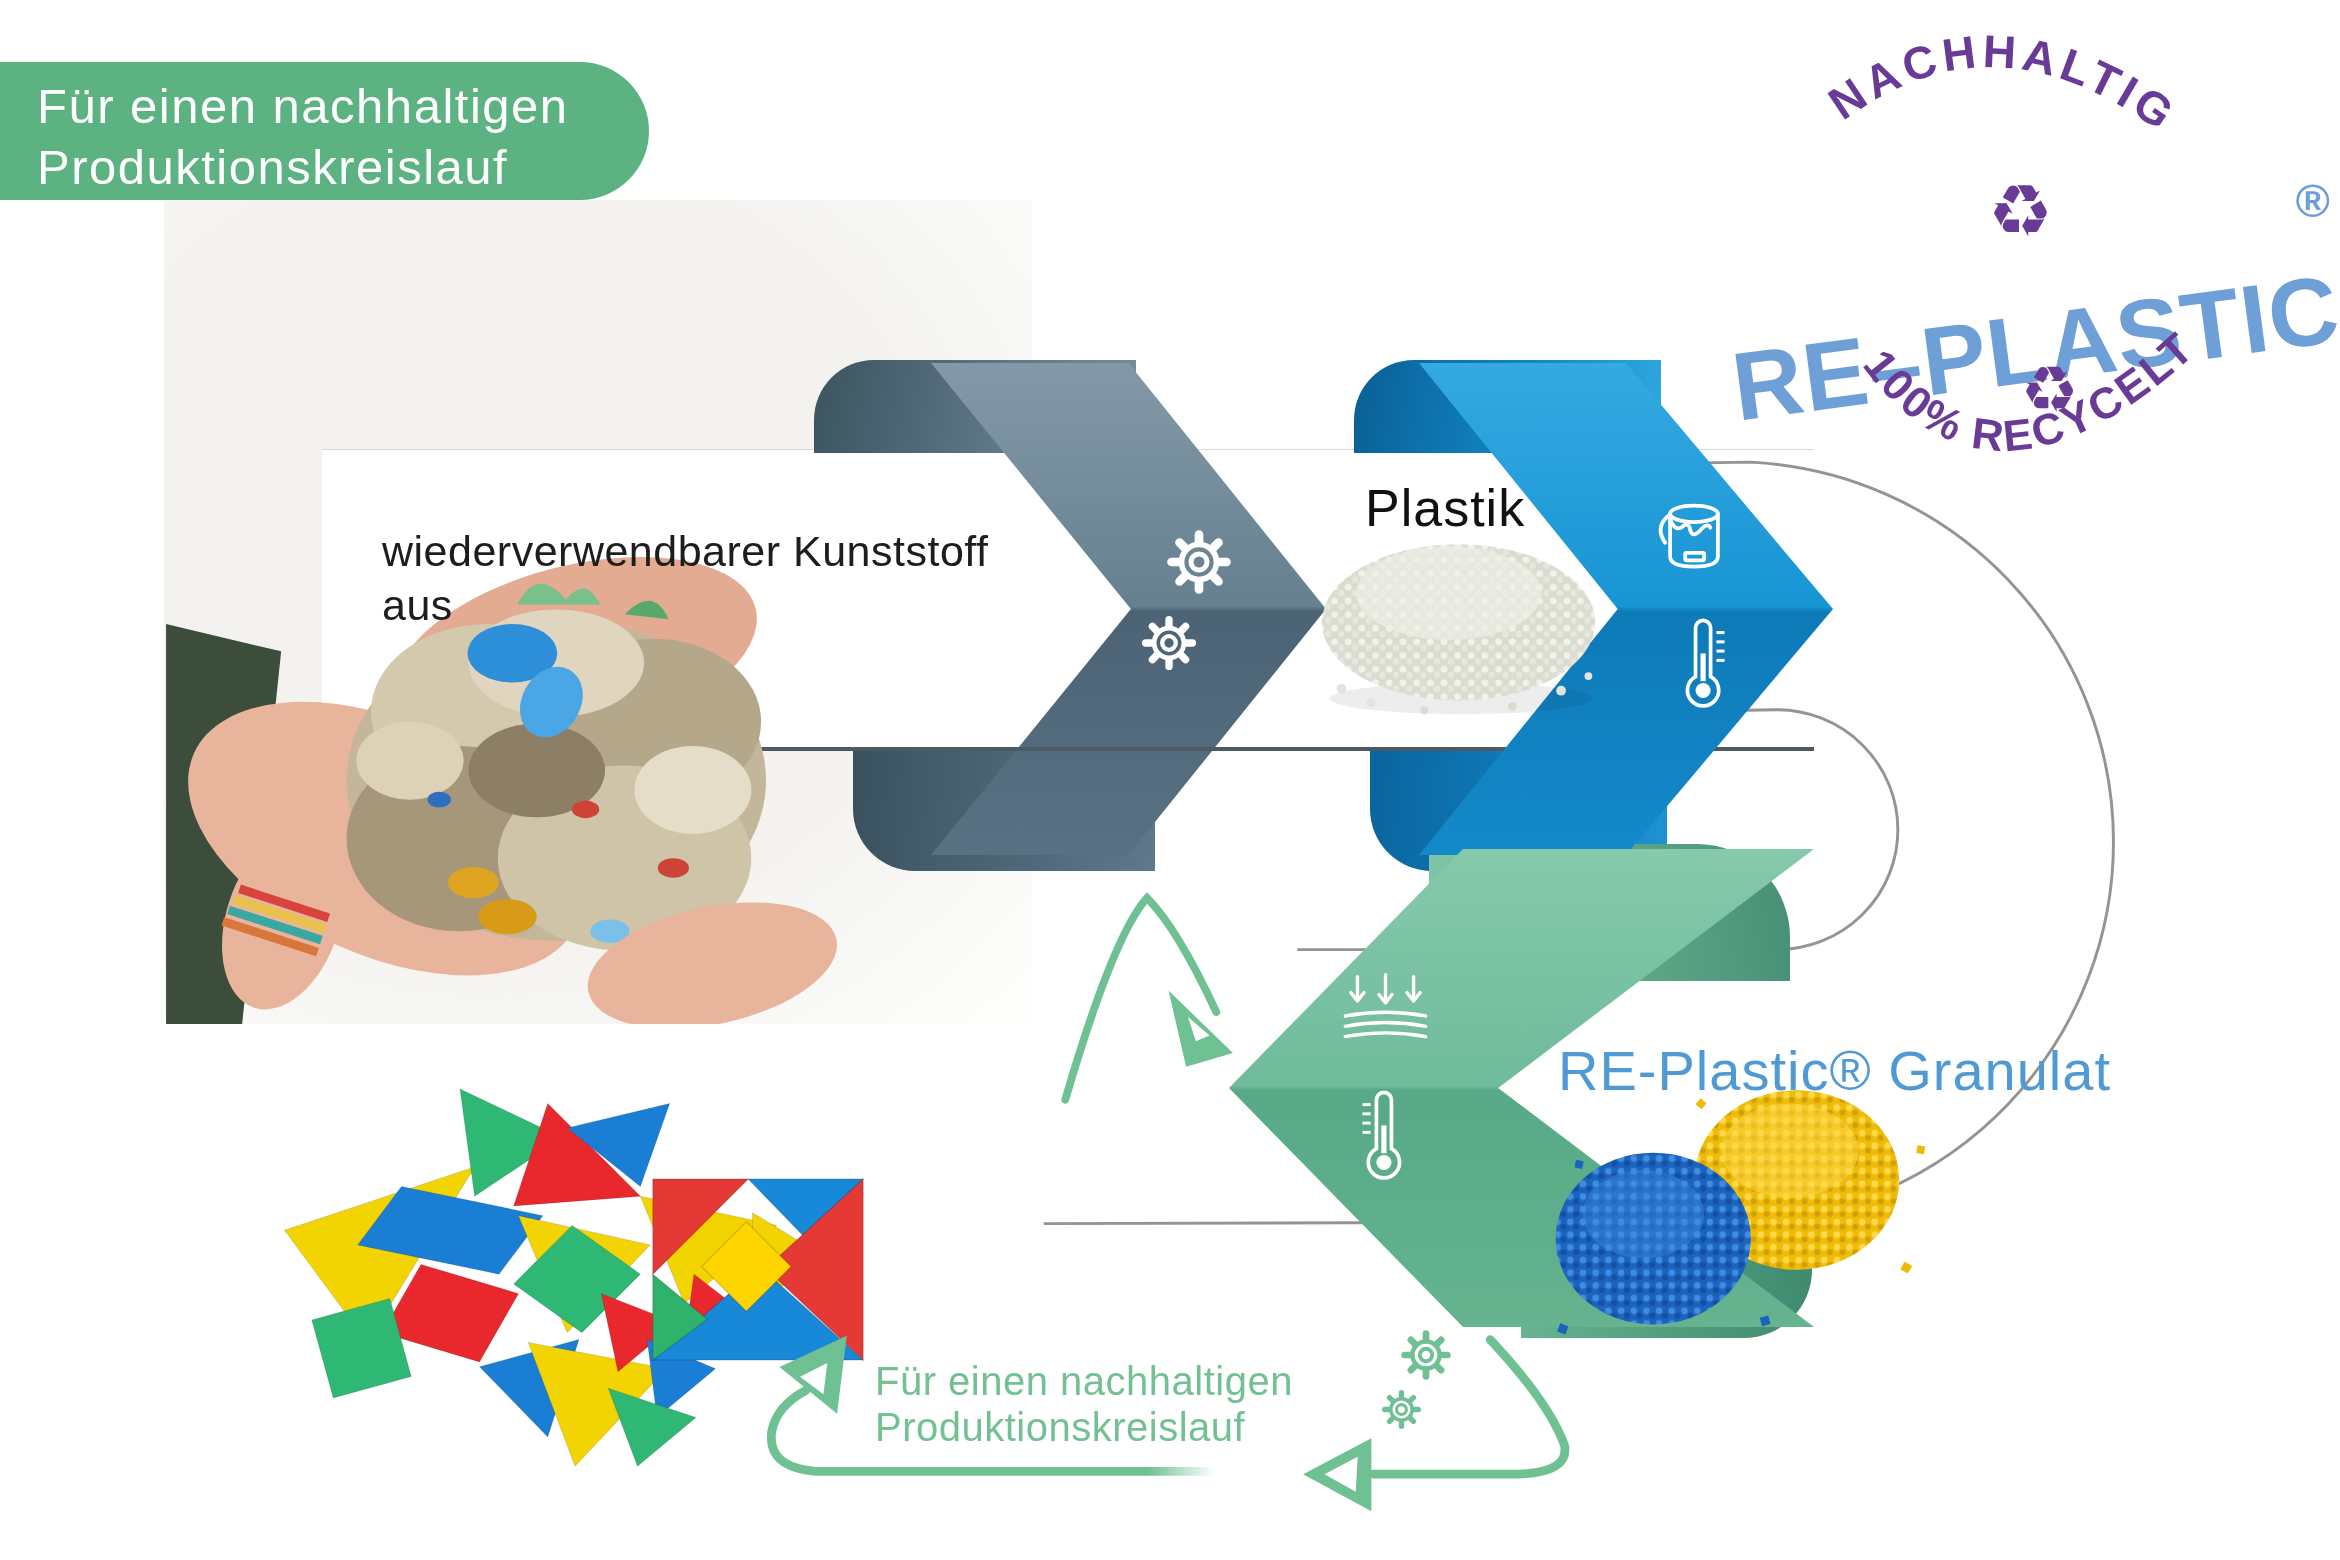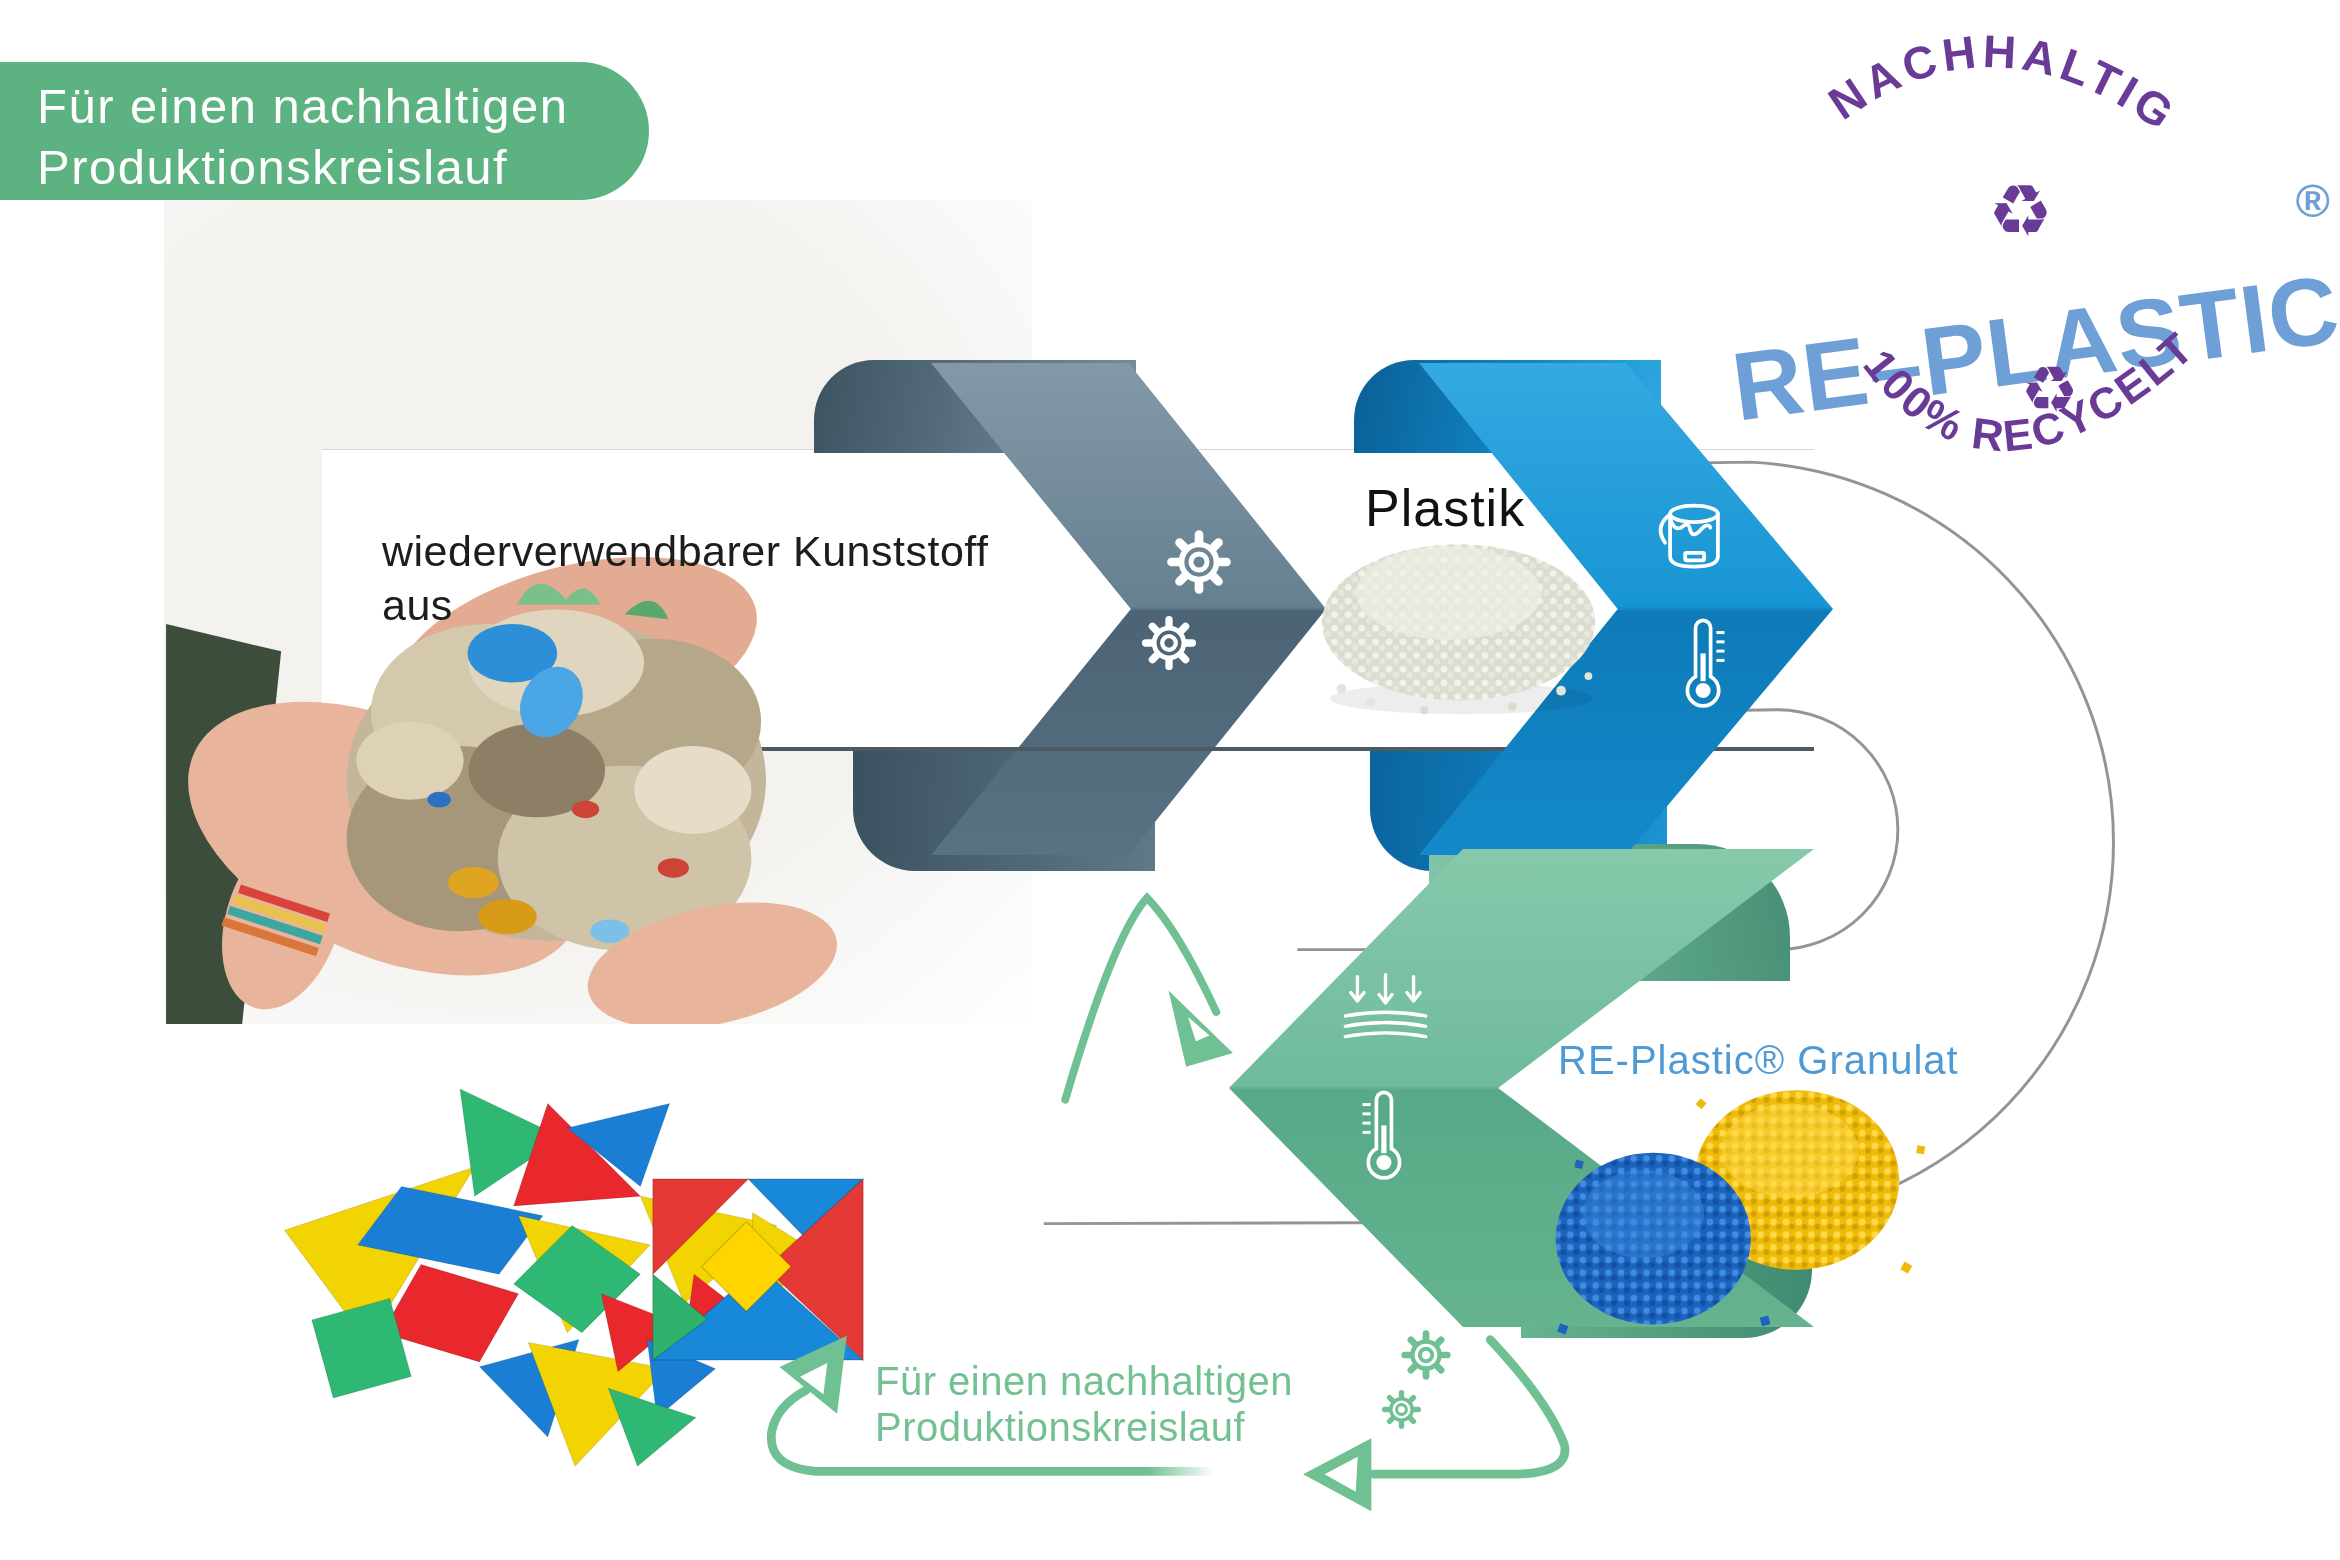--- a/index.html
+++ b/index.html
@@ -32,21 +32,21 @@
   .chev.green{left:1229px;top:849px;width:585px;height:478px;background:linear-gradient(180deg,#86c9ab 0%,#6fbb9c 49.5%,#57a987 50.5%,#65b38f 100%);z-index:6;clip-path:polygon(40% 0,100% 0,100% 100%,40% 100%,0 50%,40% 0,100% 0,46% 50%,100% 100%);}
   
   .chev.green{clip-path:polygon(40% 0,100% 0,46% 50%,100% 100%,40% 100%,0 50%);}
   
   .icon{z-index:8;color:#fff;}
   .icon svg{display:block;width:100%;height:100%;}
   .icon.green-ink{color:#6fc092;}
   
   .label1{left:382px;top:480px;width:624px;color:#1d1d1d;font-size:43px;line-height:54px;letter-spacing:0.5px;z-index:8;margin-top:44px;}
   .label2{left:1365px;top:478px;color:#111;font-size:52px;letter-spacing:1px;z-index:8;}
-  .label3{left:1558px;top:1038px;color:#4f9ad4;font-size:40px;letter-spacing:1px;z-index:8;}
+  .label3{left:1558px;top:1038px;color:#4f9ad4;font-size:56px;letter-spacing:1px;z-index:8;}
   
   .footer-txt{left:875px;top:1358px;color:#73c192;font-size:40px;line-height:46px;letter-spacing:0.5px;z-index:8;}
   
   .layer{z-index:7;}
   .toplayer{z-index:9;}
 </style>
 </head>
 <body>
 
 <svg width="0" height="0" style="position:absolute">

